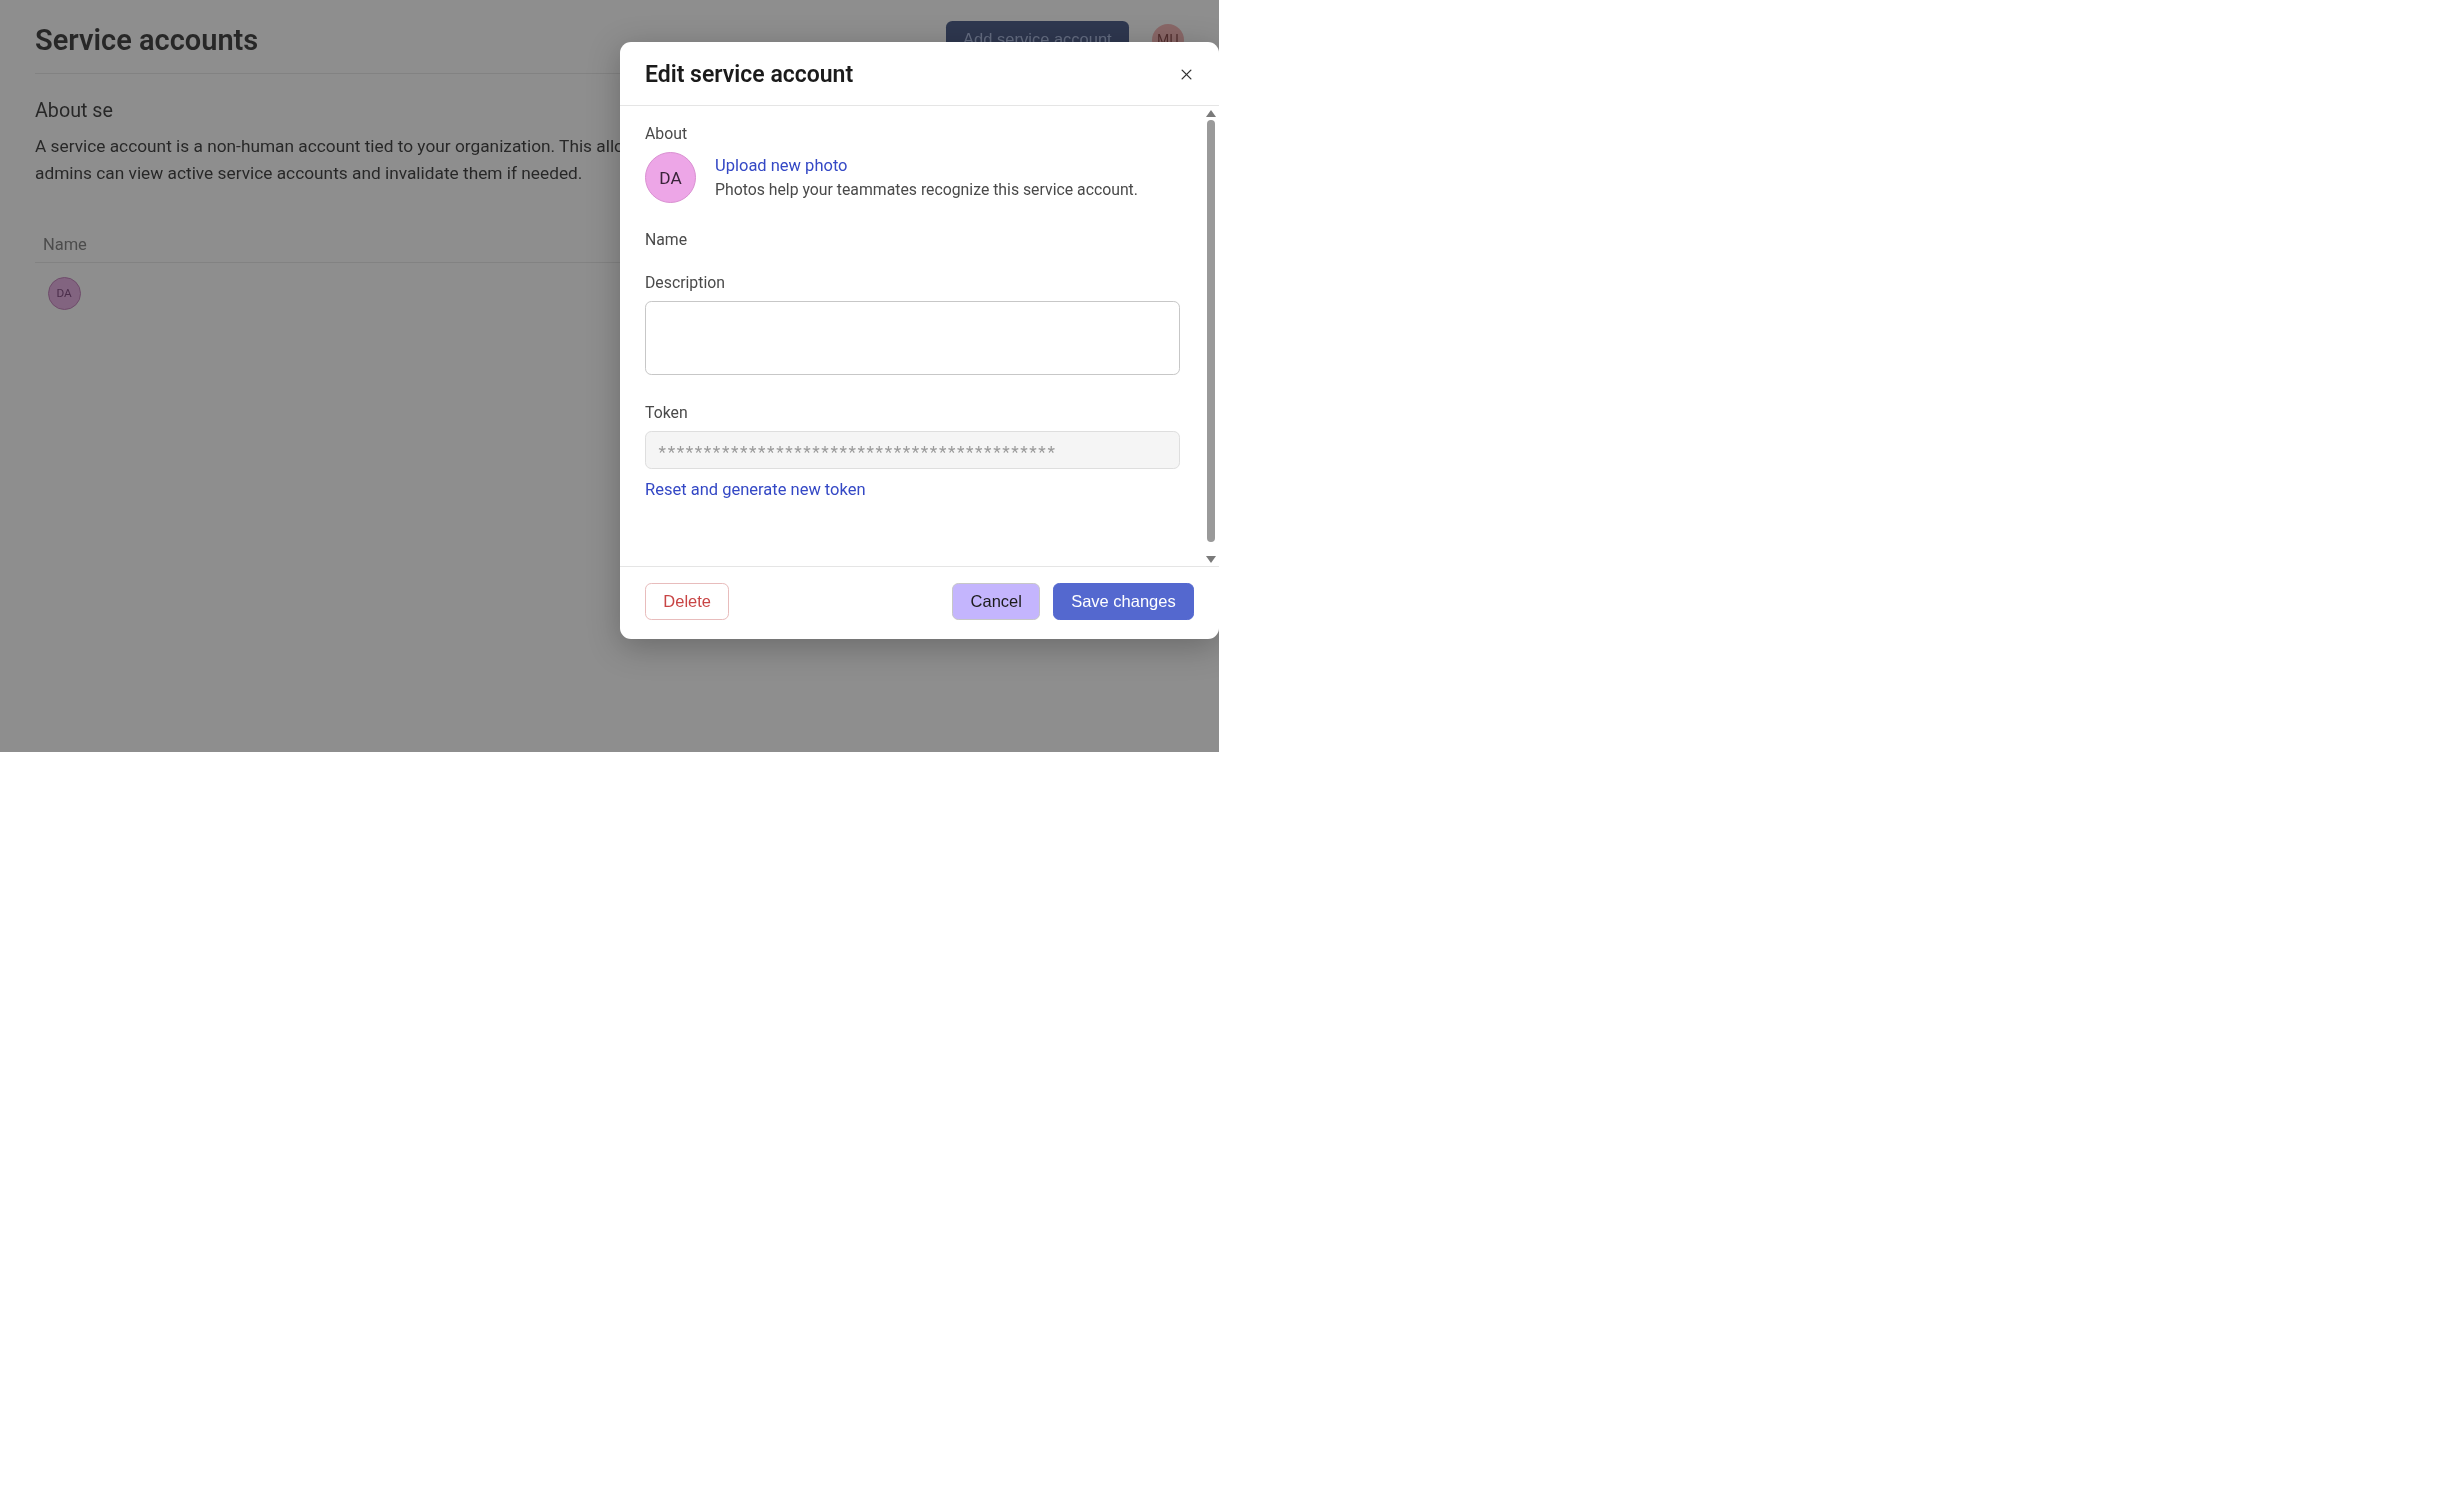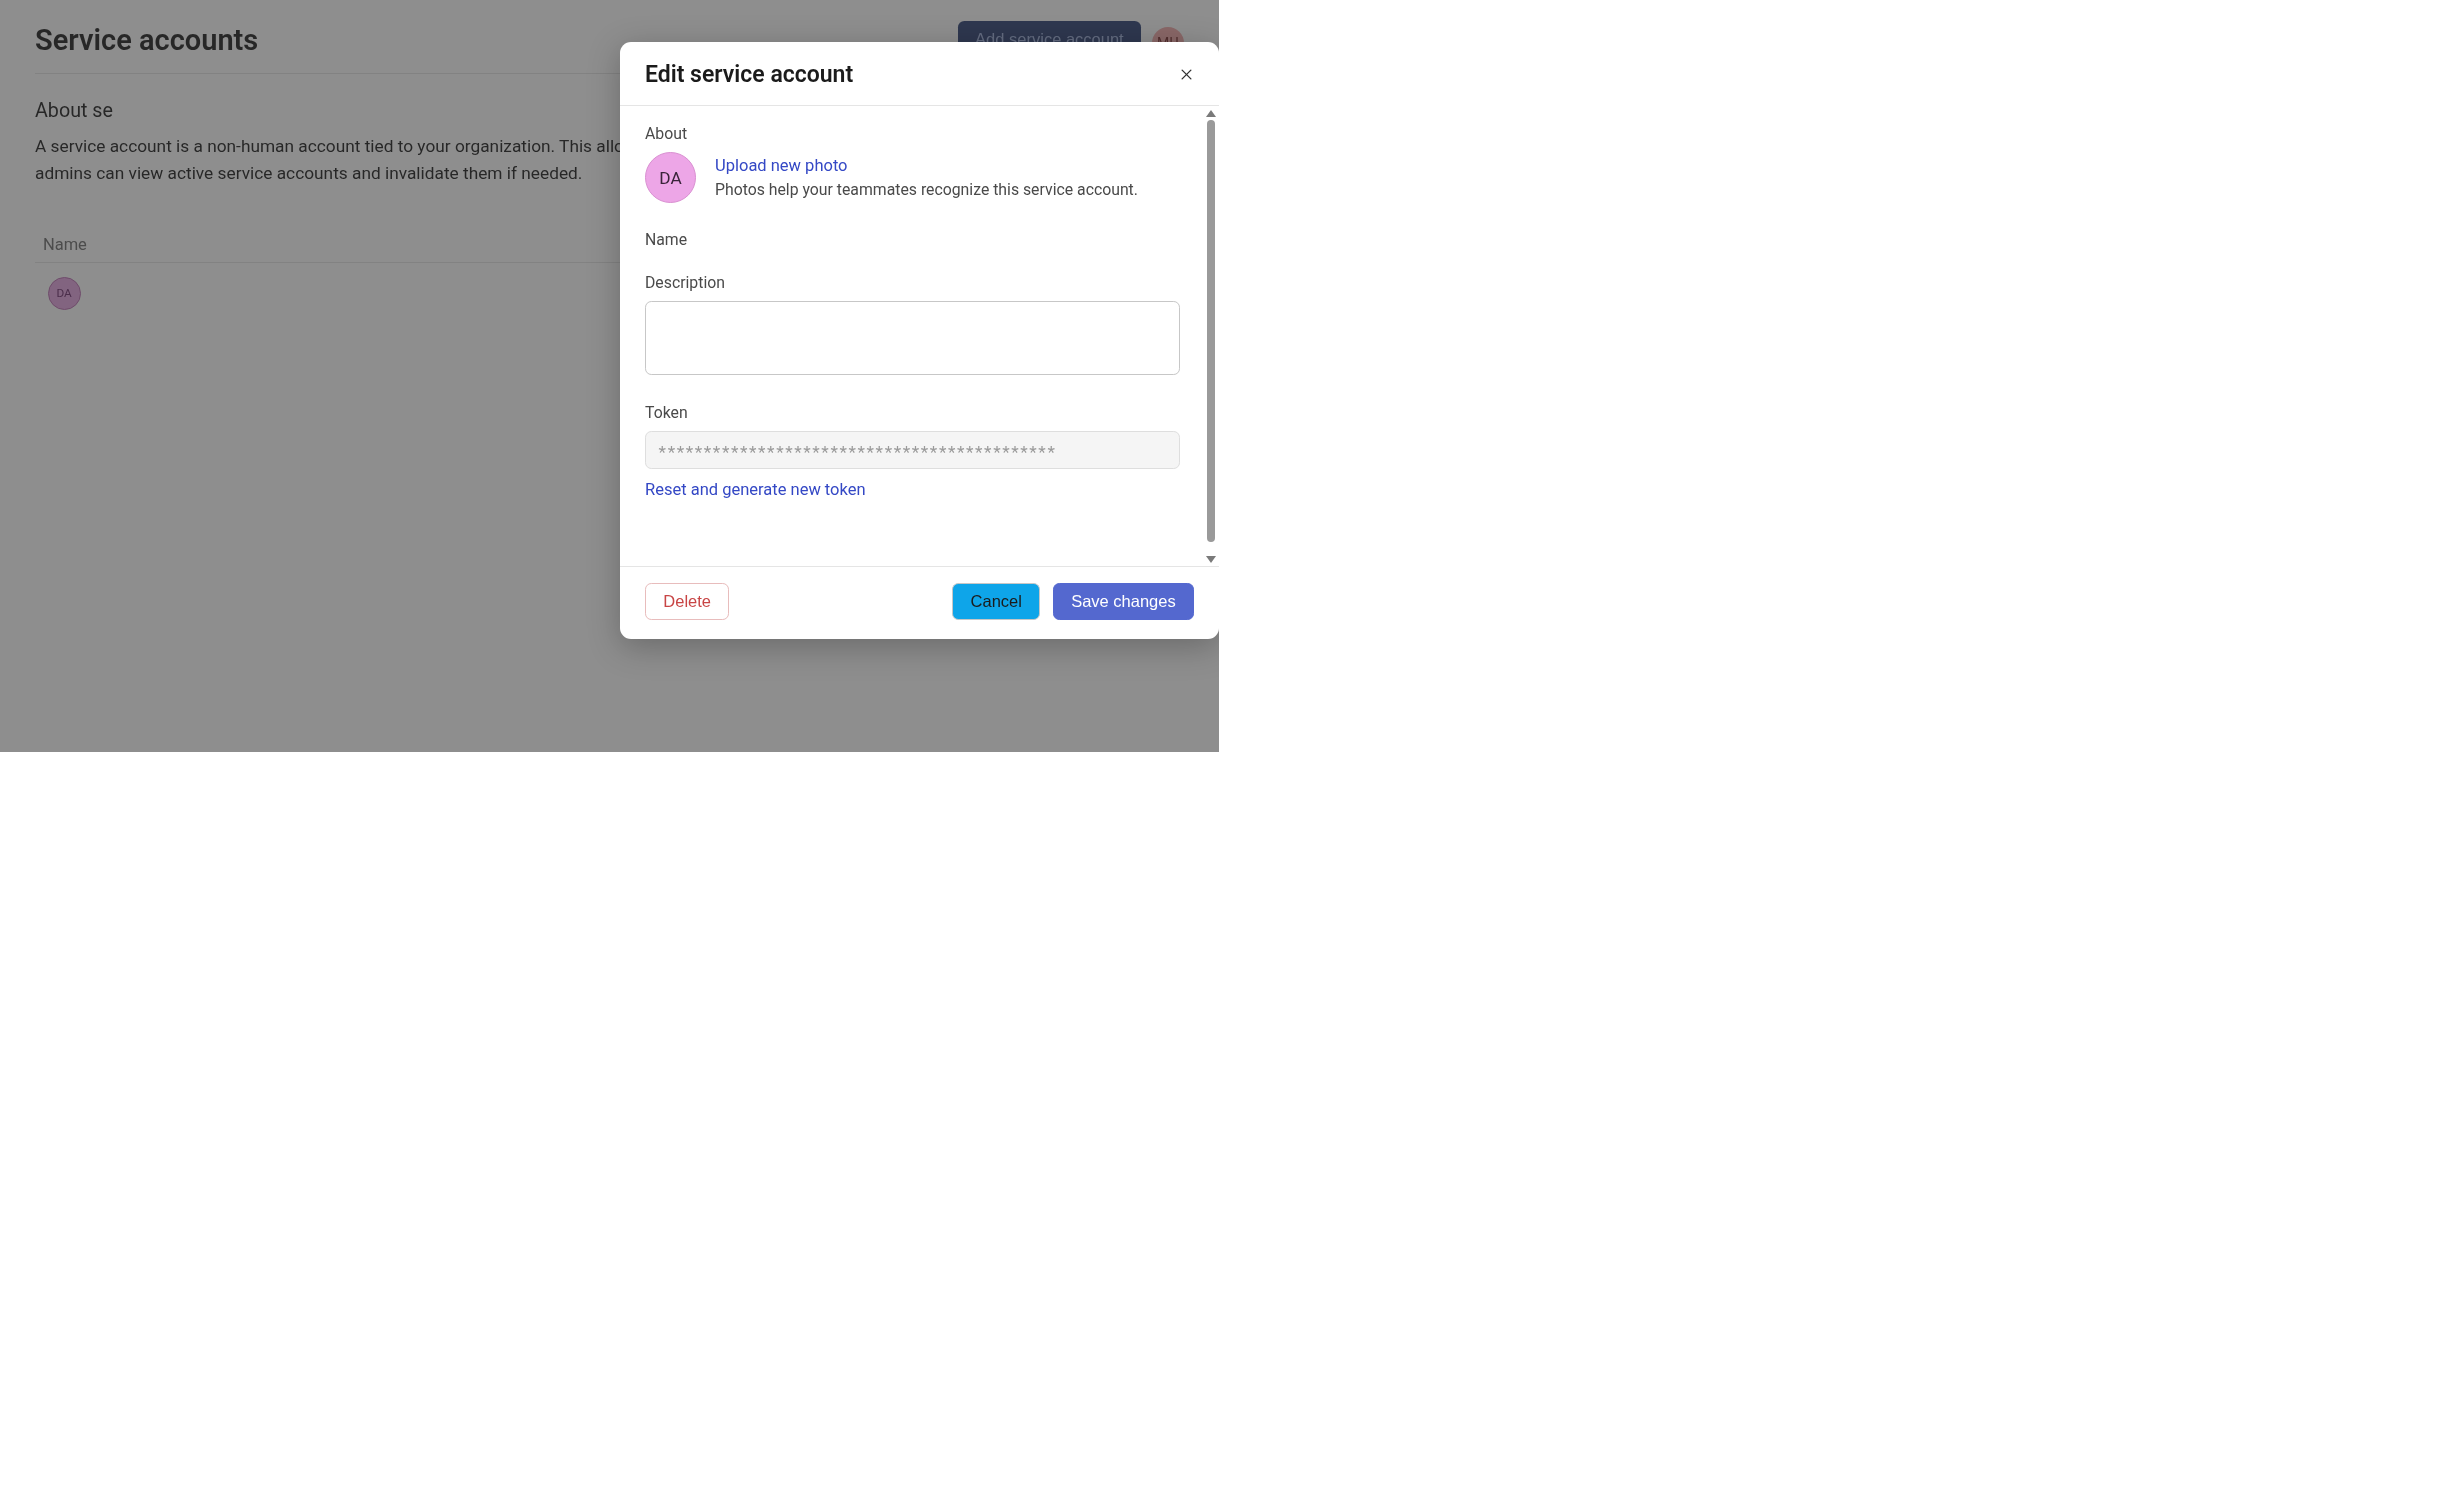--- a/index.html
+++ b/index.html
@@ -32,22 +32,22 @@
       border-bottom: 0.8px solid #e5e5e5;
       margin-bottom: 25px;
     }
     .page-title {
       font-size: 29px;
       font-weight: 600;
       color: #1b1b1b;
     }
     .header-right {
       display: flex;
-      align-items: flex-end;
-      gap: 11px;
+      align-items: center;
+      gap: 23px;
     }
     .btn-add {
       background: #2a3f73;
       color: #a2b4e2;
       border: none;
       border-radius: 6.3px;
       padding: 9.5px 17.3px;
       font-size: 16.5px;
       font-weight: 400;
       cursor: pointer;
@@ -306,21 +306,21 @@
       cursor: pointer;
       font-family: Liberation Sans, sans-serif;
     }
     .btn-delete {
       color: #c84545;
       background: #fff;
       border: 0.8px solid #e8bcbc;
     }
     .btn-cancel {
       color: #1b1b1b;
-      background: #0ea5e9;
+      background: #c4b5fd;
       border: 0.8px solid #c7c7c7;
       margin-left: auto;
       margin-right: 12.6px;
     }
     .btn-save {
       background: #5468cf;
       color: #fff;
       border: 0.8px solid #5468cf;
     }
   </style>

